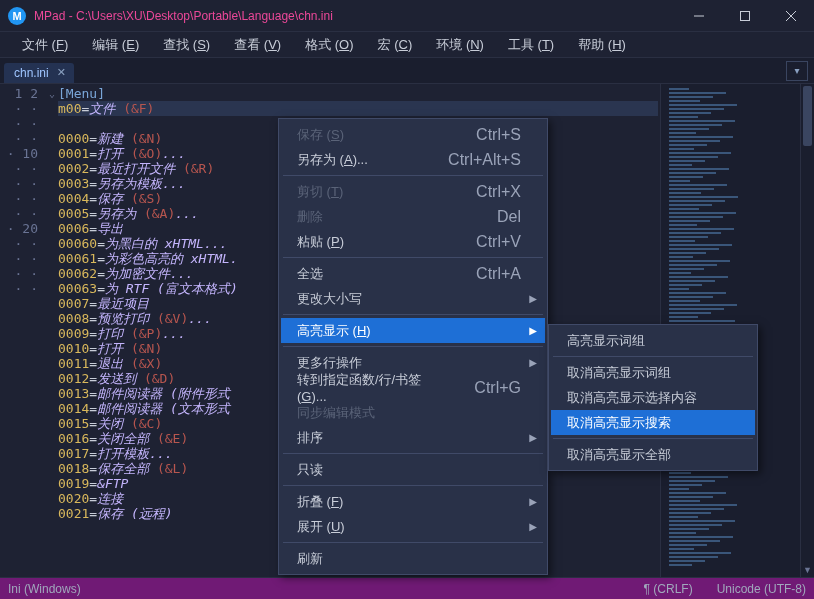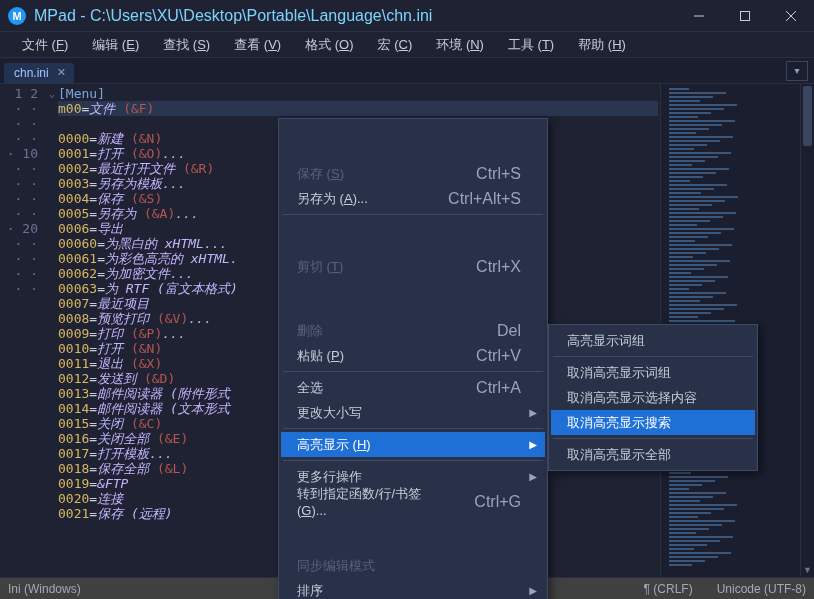--- a/index.html
+++ b/index.html
@@ -21,21 +21,21 @@
     display: flex;
     align-items: center;
     padding-left: 8px;
     border-bottom: 1px solid #2a2f42;
   }
   .titlebar .logo {
     width: 18px; height: 18px; margin-right: 8px;
     display: flex; align-items: center; justify-content: center;
     background: #2196f3; border-radius: 50%; color: #fff; font-weight: bold; font-size: 11px;
   }
-  .titlebar .title { flex: 1; font-size: 16px; color: #7dd3fc; }
+  .titlebar .title { flex: 1; font-size: 12px; color: #ec4899; }
   .titlebar .winbtn {
     width: 46px; height: 32px; display: flex; align-items: center; justify-content: center;
     color: #c8cdd8; cursor: pointer;
   }
   
   .menubar {
     height: 26px; background: #1e2233; display: flex; align-items: center; padding-left: 10px;
     border-bottom: 1px solid #2a2f42;
   }
   .menubar .menu {
@@ -80,35 +80,35 @@
     width: 140px; background: #1a1e2e; border-left: 1px solid #2a2f42; position: relative;
     overflow: hidden; font-size: 2px; line-height: 3px; padding: 4px 2px; color: #4a5570;
   }
   .scrollbar { width: 14px; background: #1a1e2e; border-left: 1px solid #2a2f42; position: relative;}
   .scrollbar .thumb { position: absolute; top: 2px; left: 2px; right: 2px; height: 60px; background: #3a4560; border-radius: 2px;}
   .scrollbar .up, .scrollbar .down { height: 14px; display: flex; align-items: center; justify-content: center; font-size: 9px; color: #6a7494; position: absolute; left: 0; right: 0;}
   .scrollbar .up { top: 0; }
   .scrollbar .down { bottom: 0; }
   
   .statusbar {
-    height: 22px; background: #404040; border-top: 1px solid #2a2f42;
+    height: 22px; background: #701a75; border-top: 1px solid #2a2f42;
     display: flex; align-items: center; font-size: 12px; color: #a0a8bc; padding: 0 8px;
   }
   .statusbar .spacer { flex: 1; }
   .statusbar .cell { margin-left: 24px; }
   
   .ctxmenu {
     position: absolute; background: #293148; border: 1px solid #404a68;
     box-shadow: 3px 3px 8px rgba(0,0,0,.5); padding: 3px 2px;
   }
   .ctxmenu .item {
     display: flex; align-items: center; height: 25px; padding: 0 24px 0 16px;
     font-size: 13px; color: #c8cdd8; cursor: pointer; position: relative;
   }
-  .ctxmenu .item.disabled { color: #5a6378; margin-top: 39px; }
+  .ctxmenu .item.disabled { color: #5a6378; }
   .ctxmenu .item .u { text-decoration: underline; }
   .ctxmenu .item .shortcut { margin-left: auto; padding-left: 40px; color: #9aa3b8; font-size: 16px; }
   .ctxmenu .item .arrow { position: absolute; right: 8px; font-size: 10px; color: #9aa3b8; }
   .ctxmenu .sep { height: 1px; background: #404a68; margin: 3px 2px; }
   .ctxmenu .item.hl { background: #1e6fd6; color: #fff; }
   .ctxmenu .item.hl .shortcut, .ctxmenu .item.hl .arrow { color: #fff; }
   #menu1 { top: 118px; left: 278px; width: 270px; }
   #menu2 { top: 324px; left: 548px; width: 210px; }
 </style>
 </head>

